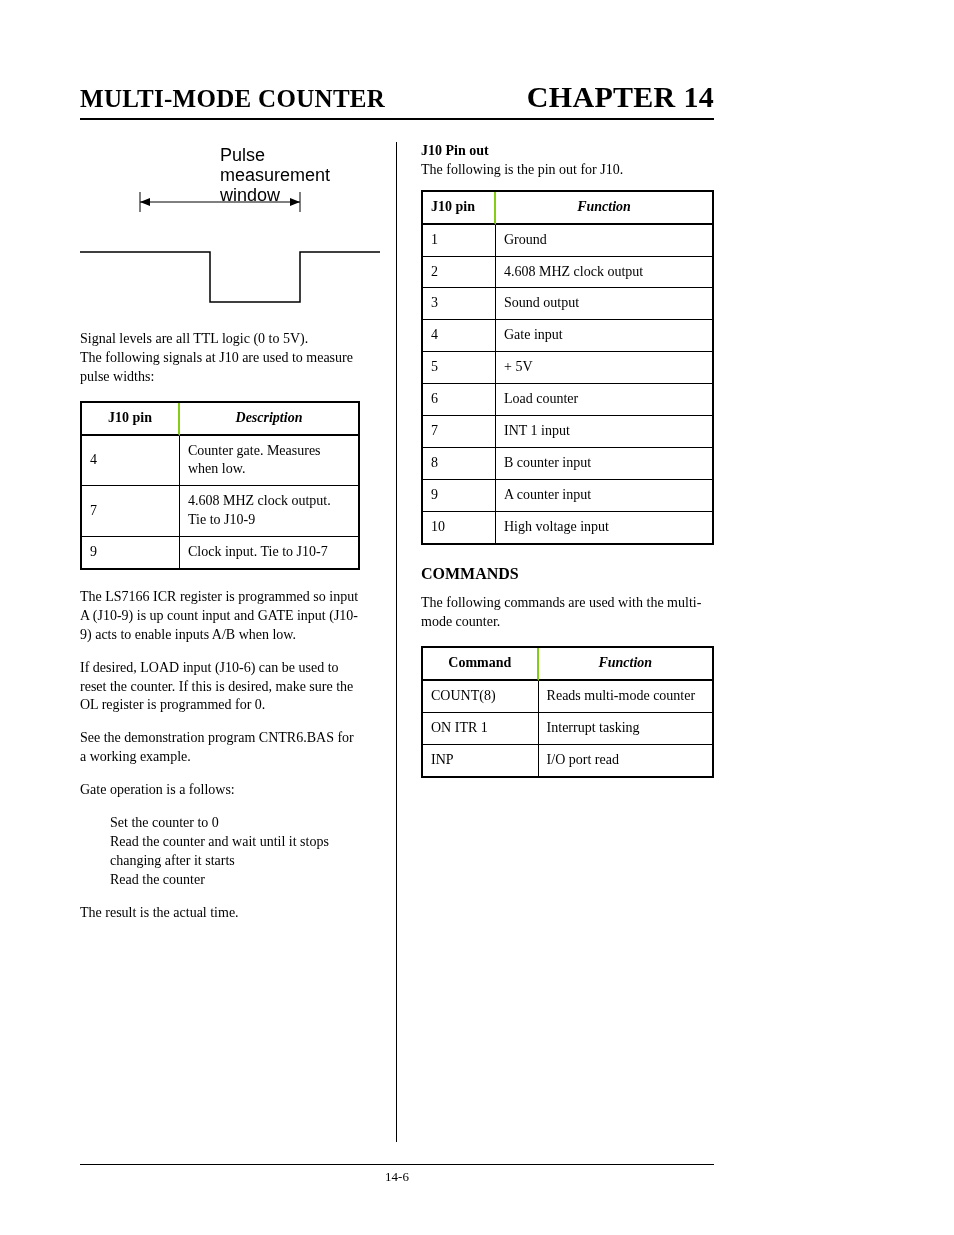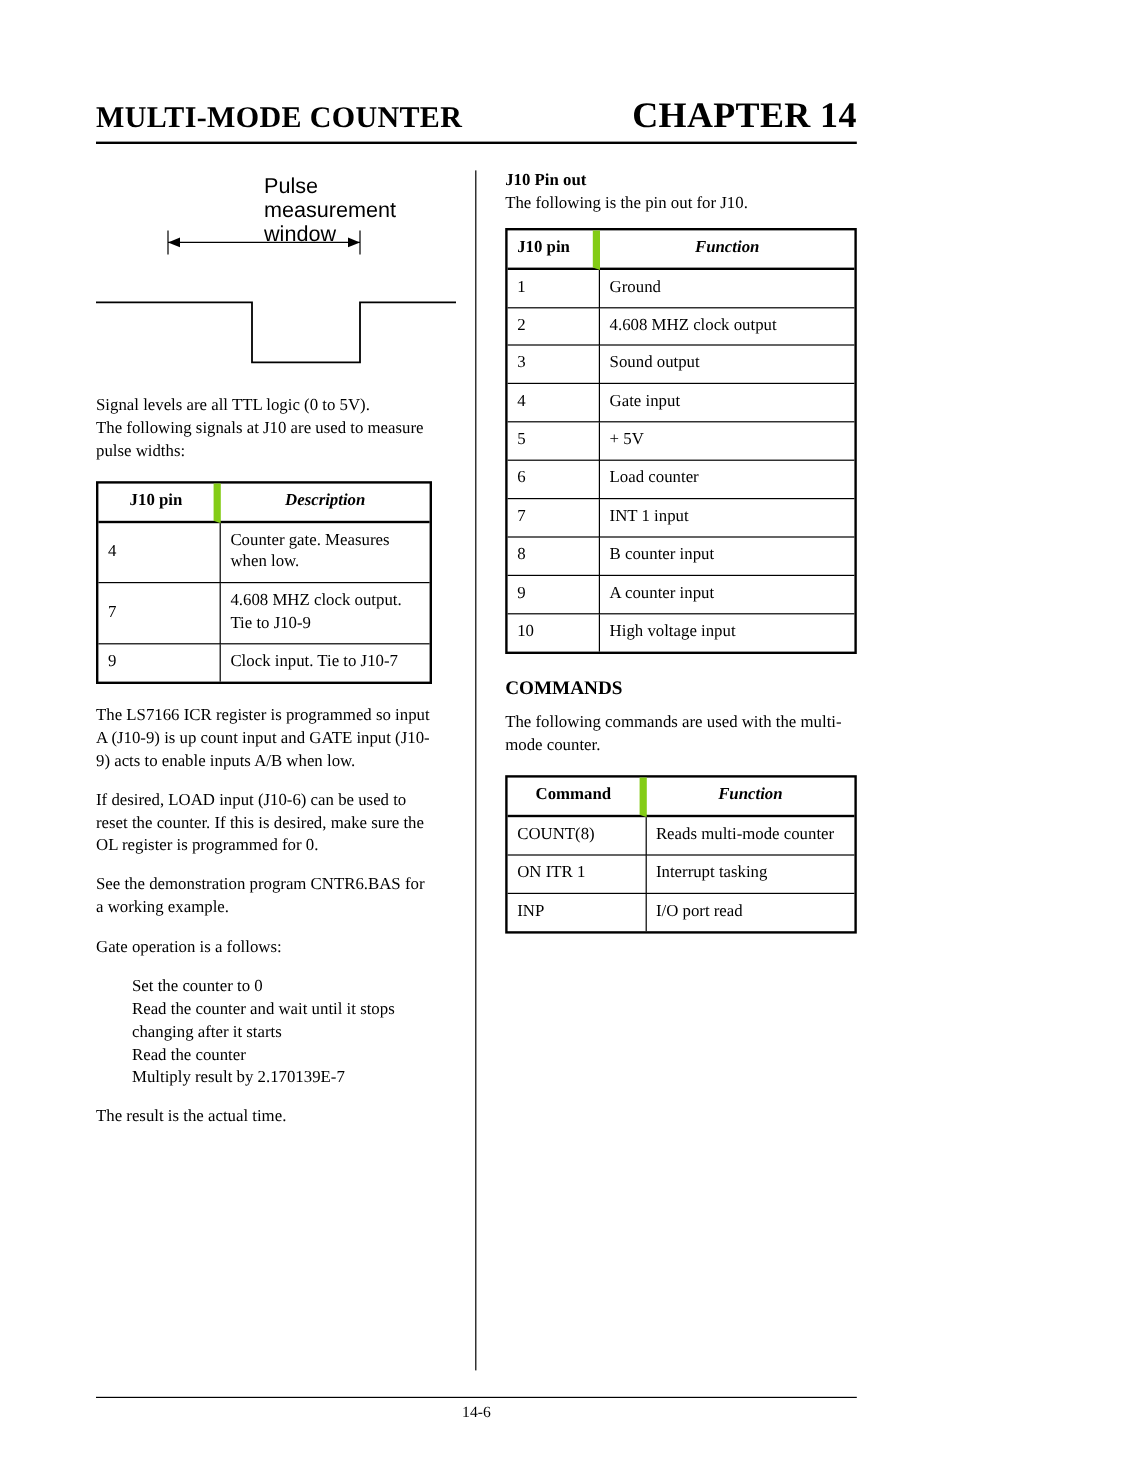--- a/index.html
+++ b/index.html
@@ -62,21 +62,21 @@
     width: 100%;
     border: 2.5px double #000;
     margin: 10px 0 18px 0;
     font-size: 14px;
   }
   table.data th {
     font-weight: bold;
     text-align: center;
     padding: 6px 8px;
     border-bottom: 2.5px double #000;
-    border-right: 6px solid #84cc16;
+    border-right: 2px solid #84cc16;
   }
   table.data th:last-child { border-right: none; font-style: italic; }
   table.data td {
     padding: 6px 8px;
     border-bottom: 1px solid #000;
     border-right: 1px solid #000;
     text-align: left;
   }
   table.data td:last-child { border-right: none; }
   table.data tr:last-child td { border-bottom: none; }
@@ -176,21 +176,20 @@
 
       <p>The LS7166 ICR register is programmed so input A (J10-9) is up count input and GATE input (J10-9) acts to enable inputs A/B when low.</p>
       <p>If desired, LOAD input (J10-6) can be used to reset the counter.  If this is desired,  make sure the OL register is programmed for 0.</p>
       <p>See the demonstration program CNTR6.BAS for a working example.</p>
       <p>Gate operation is a follows:</p>
 
       <div class="indented">
         <div>Set the counter to 0</div>
         <div>Read the counter and wait until it stops changing after it starts</div>
         <div>Read the counter</div>
-        <div>Multiply result by 2.170139E-7</div>
       </div>
 
       <p>The result is the actual time.</p>
 
     </div>
 
     <div class="col col-right">
 
       <p style="margin-bottom:4px">
         <span class="bold">J10 Pin out</span><br>

